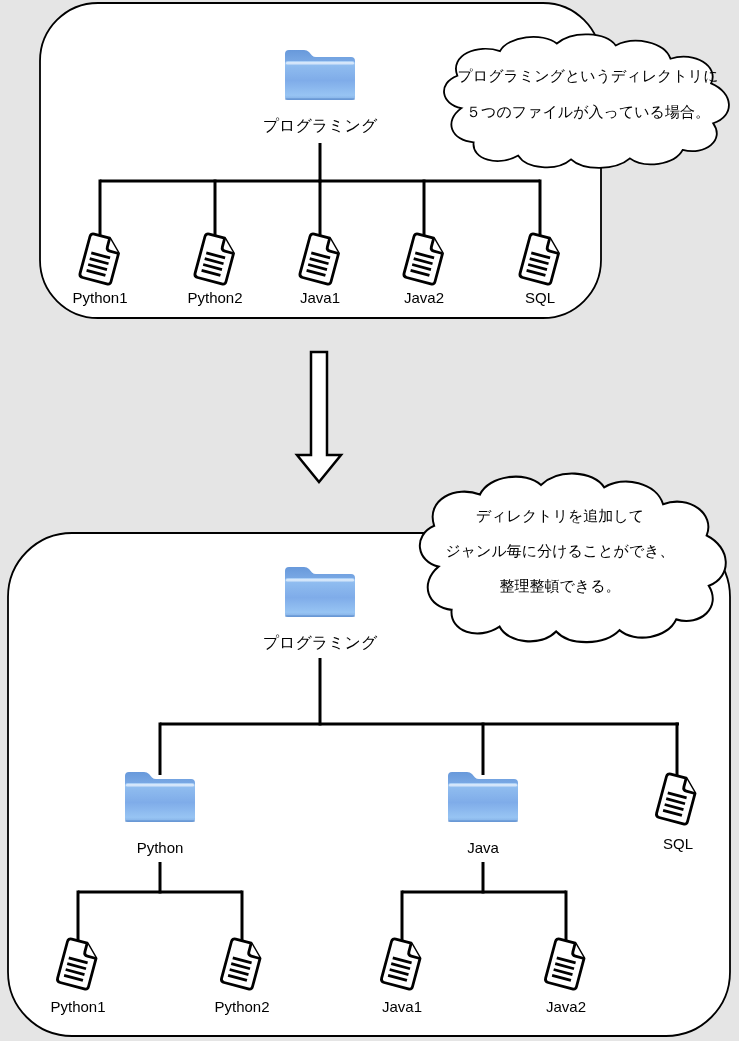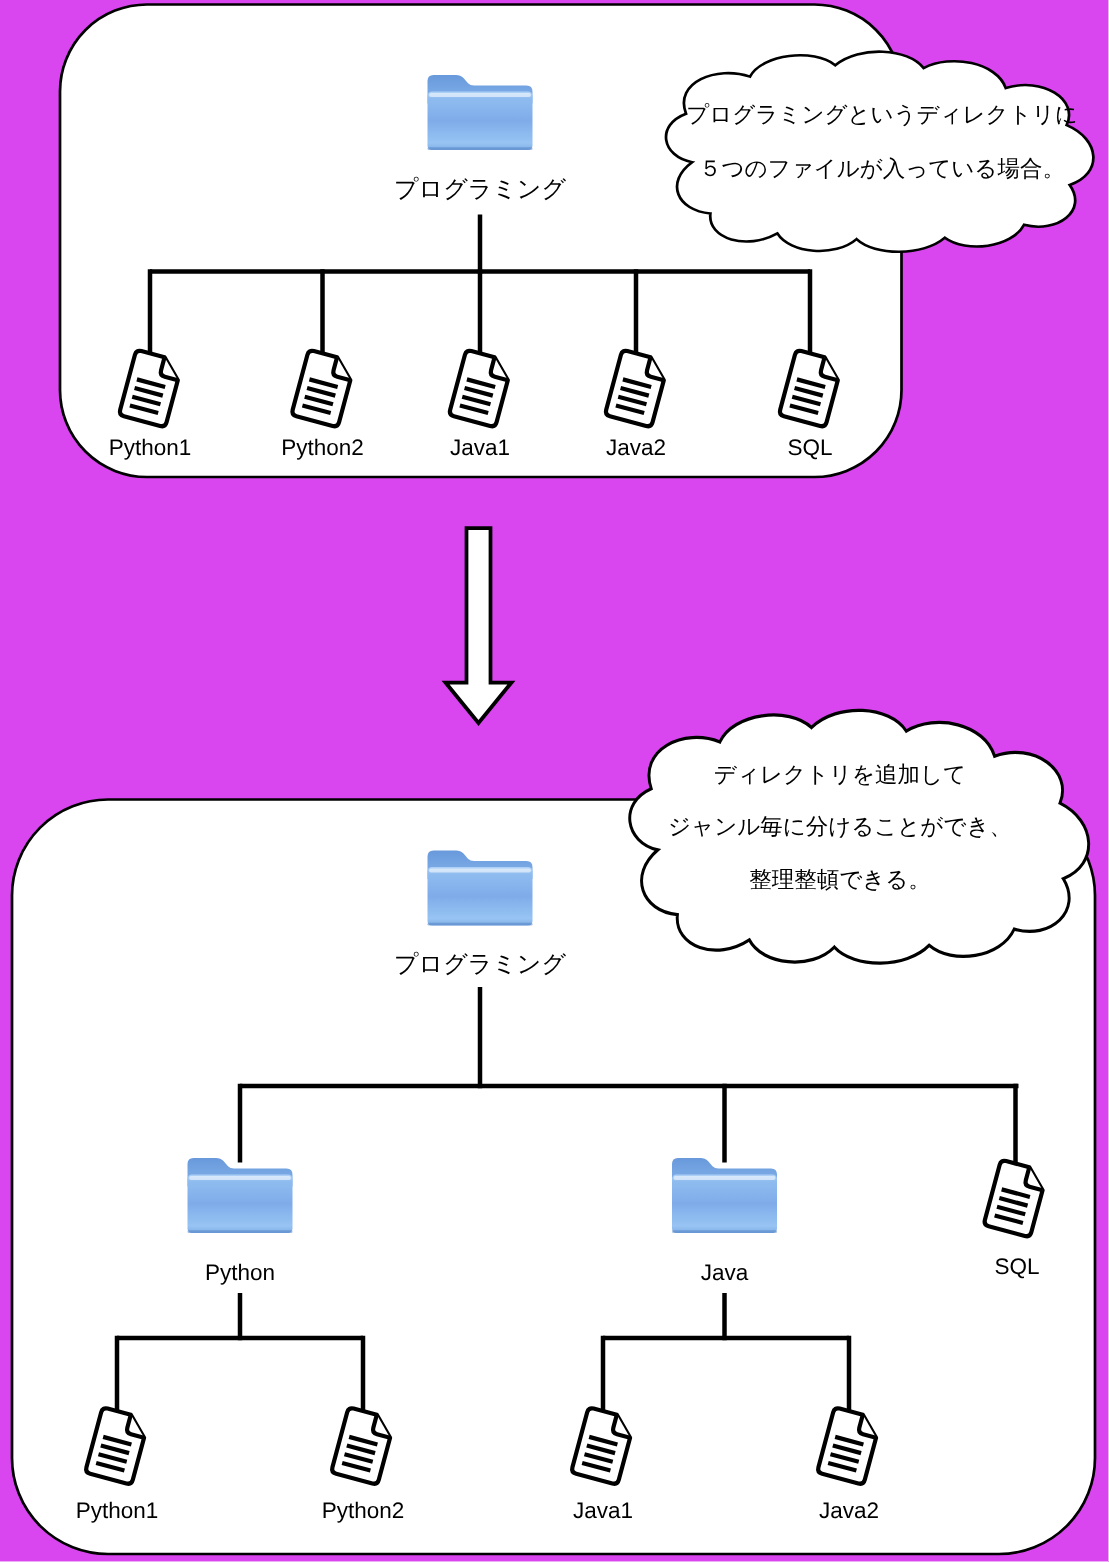--- a/index.html
+++ b/index.html
@@ -1,17 +1,17 @@
 <!DOCTYPE html>
 <html><head>
 <meta charset="utf-8">
 <style>
   html,body{margin:0;padding:0;background:#ffffff;}
   .stage{
-    position:relative;width:739px;height:1041px;background:#d946ef;overflow:hidden;
+    position:relative;width:739px;height:1041px;background:#e5e5e5;overflow:hidden;
     font-family:"Liberation Sans","DejaVu Sans",sans-serif;
   }
   svg{display:block}
   .panel{fill:#ffffff;stroke:#000000;stroke-width:1.8;}
   .cloud{fill:#ffffff;stroke:#000000;stroke-width:1.8;vector-effect:non-scaling-stroke;}
   .tree{stroke:#000000;stroke-width:3;fill:none;}
   .lbl{font-family:"Liberation Sans","DejaVu Sans",sans-serif;font-size:15px;fill:#000000;text-anchor:middle;}
   .lbl-jp{font-family:"Liberation Sans","DejaVu Sans",sans-serif;font-size:16px;fill:#000000;text-anchor:middle;}
   .cloud-txt{font-family:"Liberation Sans","DejaVu Sans",sans-serif;font-size:15px;fill:#000000;text-anchor:middle;}
   .arrow{fill:#ffffff;stroke:#000000;stroke-width:2.5;stroke-linejoin:miter;}

